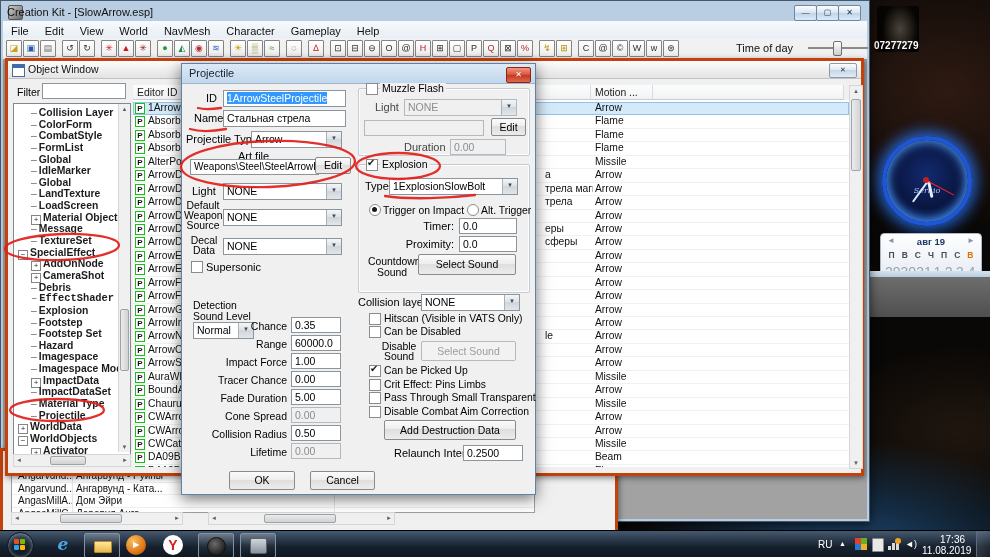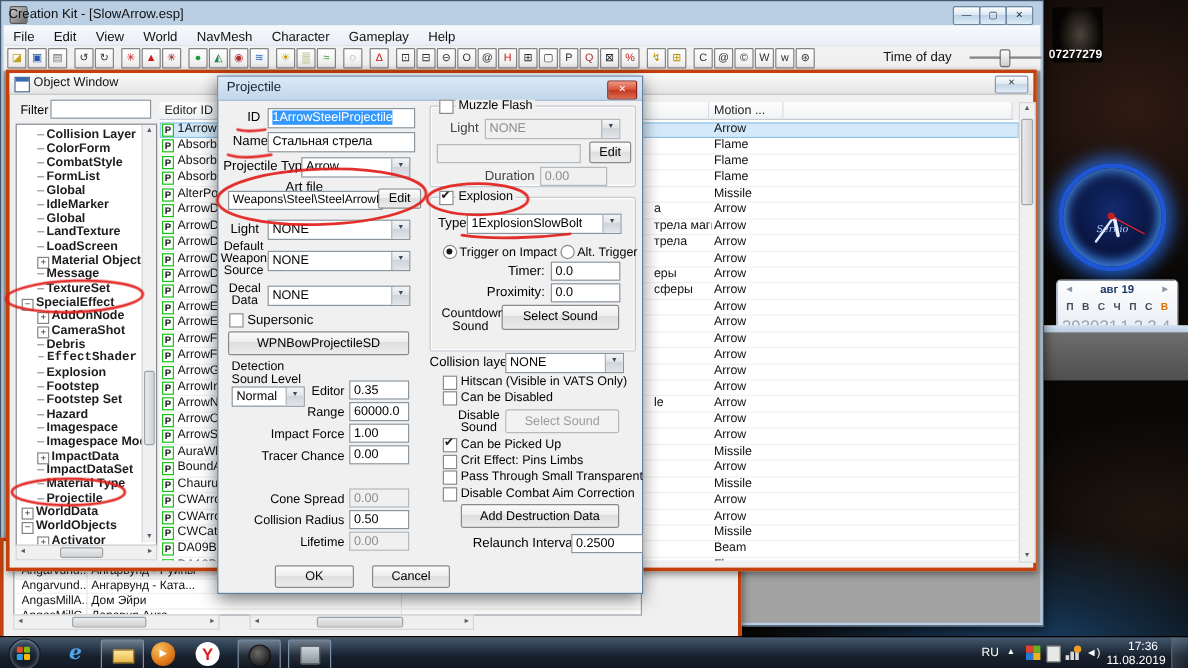--- a/index.html
+++ b/index.html
@@ -513,43 +513,46 @@
   </div>
 
   <span class="lbl small" style="left:6px;top:172px;width:32px;white-space:normal;text-align:center;line-height:10px">Decal Data</span>
   <div class="combo" style="left:41px;top:174px;width:98px;height:13px">
     <span>NONE</span><span class="drop">▼</span>
   </div>
 
   <span class="cb" style="left:9px;top:197px"></span>
   <span class="lbl" style="left:24px;top:198px">Supersonic</span>
 
-  <div class="btn" style="left:8px;top:212px;width:149px;height:18px;line-height:18px">WPNBowProjectileSD</div>
 
   <span class="lbl small" style="left:11px;top:236px;width:62px;white-space:normal;line-height:11px">Detection Sound Level</span>
   <div class="combo" style="left:11px;top:258px;width:40px;height:13px">
     <span>Normal</span><span class="drop">▼</span>
   </div>
 
   <div class="abs" style="left:0;top:232px;width:170px;height:165px">
       <div class="num-row" style="top: 21px;">
-        <span class="nl">Editor</span>
+        <span class="nl">Chance</span>
         <div class="tbox" style="left: 109px; top: 0px; width: 42px; height: 12px;">0.35</div>
       </div>
       <div class="num-row" style="top: 39px;">
         <span class="nl">Range</span>
         <div class="tbox" style="left: 109px; top: 0px; width: 42px; height: 12px;">60000.0</div>
       </div>
       <div class="num-row" style="top: 57px;">
         <span class="nl">Impact Force</span>
         <div class="tbox" style="left: 109px; top: 0px; width: 42px; height: 12px;">1.00</div>
       </div>
       <div class="num-row" style="top: 75px;">
         <span class="nl">Tracer Chance</span>
         <div class="tbox" style="left: 109px; top: 0px; width: 42px; height: 12px;">0.00</div>
+      </div>
+      <div class="num-row" style="top: 93px;">
+        <span class="nl">Fade Duration</span>
+        <div class="tbox" style="left: 109px; top: 0px; width: 42px; height: 12px;">5.00</div>
       </div>
       <div class="num-row" style="top: 111px;">
         <span class="nl">Cone Spread</span>
         <div class="tbox dis" style="left: 109px; top: 0px; width: 42px; height: 12px;">0.00</div>
       </div>
       <div class="num-row" style="top: 129px;">
         <span class="nl">Collision Radius</span>
         <div class="tbox" style="left: 109px; top: 0px; width: 42px; height: 12px;">0.50</div>
       </div>
       <div class="num-row" style="top: 147px;">
@@ -624,21 +627,21 @@
         <span class="cl">Pass Through Small Transparent</span>
       </div>
       <div class="chk-row" style="top: 40.5px;">
         <span class="cb" style="left: 0px; top: 0px;"></span>
         <span class="cl">Disable Combat Aim Correction</span>
       </div>
     </div>
 
   <div class="btn" style="left:202px;top:356px;width:130px;height:18px;line-height:18px">Add Destruction Data</div>
   <span class="lbl" style="left:212px;top:384px">Relaunch Interval</span>
-  <div class="tbox" style="left:294px;top:381px;width:52px;height:12px">0.2500</div>
+  <div class="tbox" style="left:281px;top:381px;width:52px;height:12px">0.2500</div>
 </div>
 
 <svg class="anno" width="990" height="557" viewBox="0 0 990 557">
   <g fill="none" stroke="#e11e1a" stroke-width="2.3" stroke-linecap="round" opacity="0.92">
     <ellipse cx="62" cy="247" rx="57" ry="13" transform="rotate(-2 62 247)"></ellipse>
     <ellipse cx="57" cy="410" rx="47" ry="11"></ellipse>
     <path d="M198,108 C205,110 214,109 221,108"></path>
     <path d="M190,129 C200,132 215,131 226,129"></path>
     <ellipse cx="268" cy="164" rx="87" ry="23" transform="rotate(-2 268 164)"></ellipse>
     <ellipse cx="398" cy="166" rx="42" ry="13"></ellipse>

